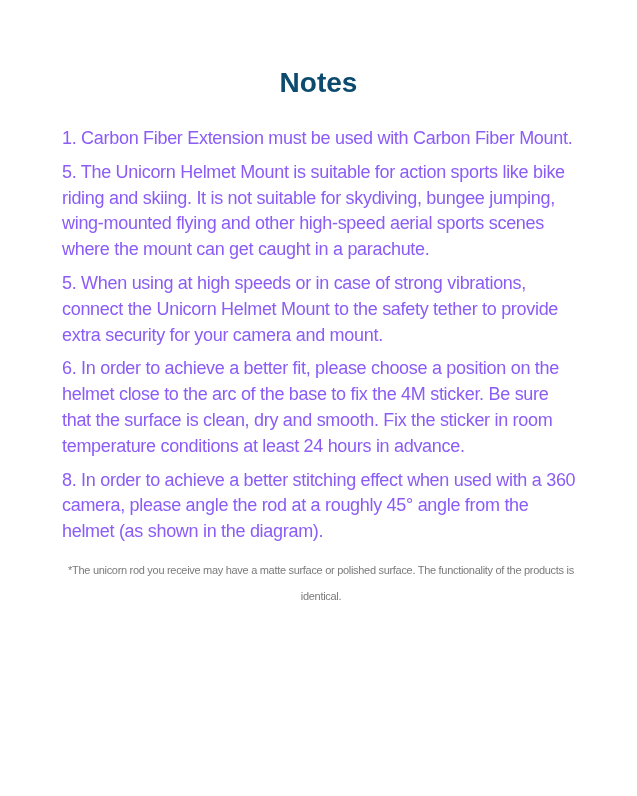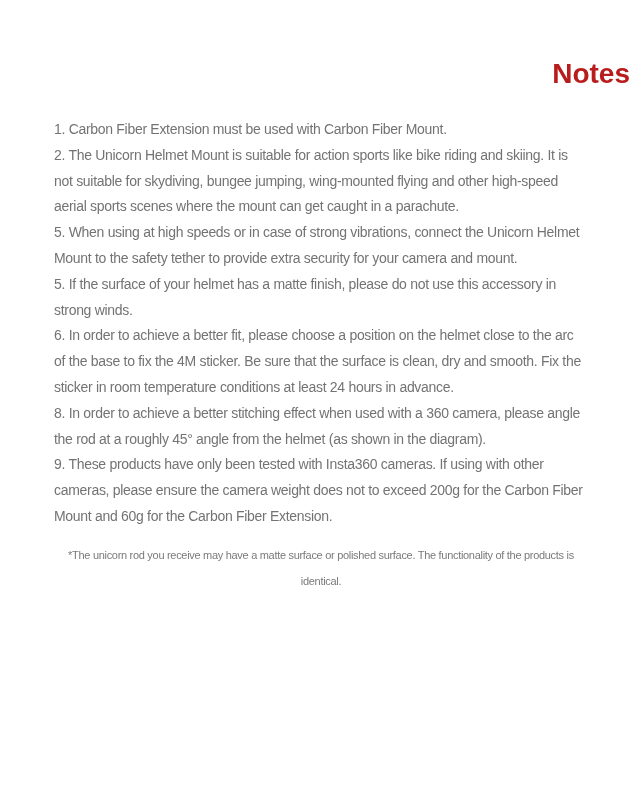--- a/index.html
+++ b/index.html
@@ -9,38 +9,38 @@
   }
   .page {
     position: relative;
     width: 637px;
     height: 796px;
     background: #ffffff;
     font-family: "Liberation Sans", "DejaVu Sans", sans-serif;
     overflow: hidden;
   }
   .page-title {
-    margin: 7px;
+    margin: 16px;
     padding-top: 50px;
-    text-align: right;
+    text-align: center;
     font-size: 28px;
     line-height: 34px;
     font-weight: bold;
-    color: #b91c1c;
+    color: #0c4a6e;
     letter-spacing: 0px;
   }
   .notes-list {
     margin: 26px 51px 0 54px; 
     width: 534px;
   }
   .note-item {
-    margin: 0;
-    font-size: 14px;
+    margin: 8px;
+    font-size: 18px;
     line-height: 25.8px;
-    color: #737373;
+    color: #8b5cf6;
     letter-spacing: -0.3px;
   }
   .footnote {
     margin: 13px 51px 0 54px;
     width: 534px;
     font-size: 11px;
     line-height: 25.8px;
     color: #7a7a7a;
     letter-spacing: -0.3px;
     text-align: center;
@@ -48,23 +48,21 @@
 </style>
 </head>
 <body>
 
 <div class="page">
 
   <h1 class="page-title">Notes</h1>
 
   <div class="notes-list">
     <p class="note-item">1. Carbon Fiber Extension must be used with Carbon Fiber Mount.</p>
-    <p class="note-item">2. The Unicorn Helmet Mount is suitable for action sports like bike riding and skiing. It is not suitable for skydiving, bungee jumping, wing-mounted flying and other high-speed aerial sports scenes where the mount can get caught in a parachute.</p>
+    <p class="note-item">5. The Unicorn Helmet Mount is suitable for action sports like bike riding and skiing. It is not suitable for skydiving, bungee jumping, wing-mounted flying and other high-speed aerial sports scenes where the mount can get caught in a parachute.</p>
     <p class="note-item">5. When using at high speeds or in case of strong vibrations, connect the Unicorn Helmet Mount to the safety tether to provide extra security for your camera and mount.</p>
-    <p class="note-item">5. If the surface of your helmet has a matte finish, please do not use this accessory in strong winds.</p>
     <p class="note-item">6. In order to achieve a better fit, please choose a position on the helmet close to the arc of the base to fix the 4M sticker. Be sure that the surface is clean, dry and smooth. Fix the sticker in room temperature conditions at least 24 hours in advance.</p>
     <p class="note-item">8. In order to achieve a better stitching effect when used with a 360 camera, please angle the rod at a roughly 45° angle from the helmet (as shown in the diagram).</p>
-    <p class="note-item">9. These products have only been tested with Insta360 cameras. If using with other cameras, please ensure the camera weight does not to exceed 200g for the Carbon Fiber Mount and 60g for the Carbon Fiber Extension.</p>
   </div>
 
   <p class="footnote">*The unicorn rod you receive may have a matte surface or polished surface. The functionality of the products is identical.</p>
 
 </div>
 
 </body></html>

